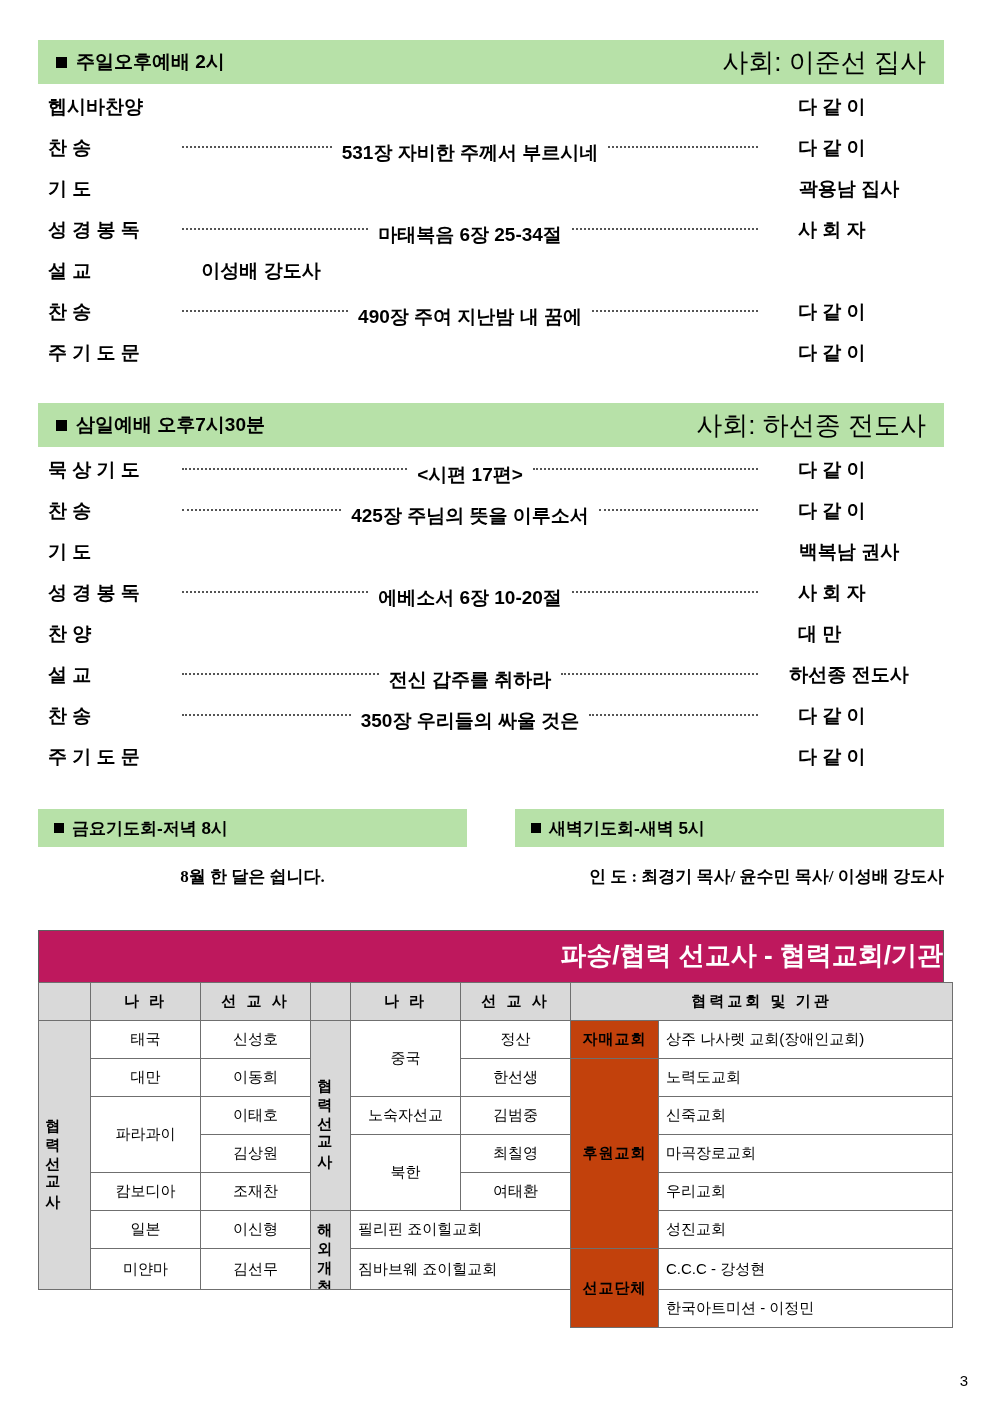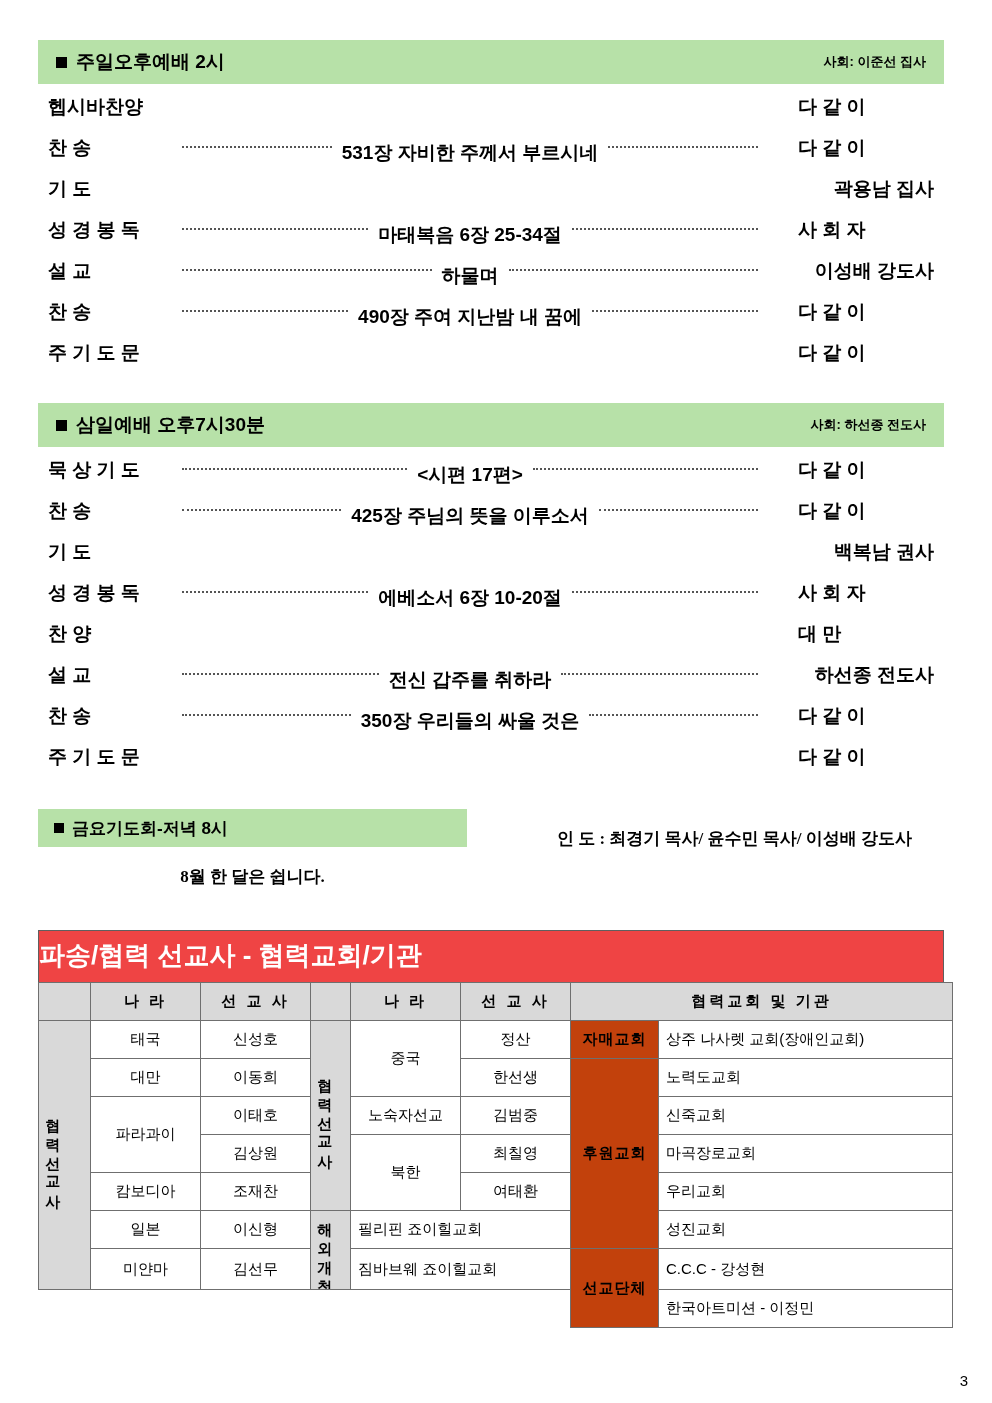--- a/index.html
+++ b/index.html
@@ -41,22 +41,22 @@
     margin-right: 9px;
     flex: 0 0 auto;
   }
   .service-header .title {
     font-size: 19px;
     font-weight: bold;
     letter-spacing: 0px;
   }
   .service-header .leader {
     margin-left: auto;
-    font-size: 13px;
-    font-weight: bold;
+    font-size: 26px;
+    font-weight: normal;
   }
 
   .order-list { padding: 10px 10px 4px 10px; }
 
   .order-row {
     display: flex;
     align-items: baseline;
     height: 41px;
     font-size: 19px;
     font-weight: bold;
@@ -86,21 +86,21 @@
     top: -6px;
     min-width: 10px;
   }
   .order-row .mid-text {
     padding: 0 10px;
     white-space: nowrap;
   }
   .order-row .right {
     width: 170px;
     flex: 0 0 auto;
-    text-align: right;
+    text-align: center;
     white-space: nowrap;
   }
   .order-row .right.spread {
     display: flex;
     justify-content: space-between;
     padding-left: 34px;
     box-sizing: border-box;
   }
 
   
@@ -127,28 +127,28 @@
     background: #000;
     margin-right: 8px;
   }
   .duo .body {
     font-size: 17px;
     font-weight: bold;
     padding: 18px 0 0 0;
     text-align: center;
     font-family: Liberation Serif, serif;
   }
-  .duo .body.left-ind { text-align: center; padding-left: 10px; }
+  .duo .body.left-ind { text-align: right; padding-left: 10px; }
 
   
   .miss-wrap { margin-top: 42px; }
   .miss-title {
-    background: #ef4444;
+    background: #be185d;
     color: #ffffff;
-    text-align: left;
+    text-align: right;
     font-size: 26px;
     font-weight: bold;
     padding: 7px 0 9px;
     border: 1px solid #5f5f5f;
     border-bottom: none;
   }
   table.miss {
     border-collapse: collapse;
     width: 100%;
     font-size: 15px;
@@ -238,25 +238,20 @@
         <span class="mid">
             <span class="dots"></span>
             <span class="mid-text">마태복음 6장 25-34절</span>
             <span class="dots"></span>
           </span>
         <span class="right spread">사 회 자</span>
       </div>
 
       <div class="order-row">
         <span class="label">설 교</span>
-        <span class="mid">
-            <span class="dots"></span>
-            <span class="mid-text">하물며</span>
-            <span class="dots"></span>
-          </span>
         <span class="right">이성배 강도사</span>
       </div>
 
       <div class="order-row">
         <span class="label">찬 송</span>
         <span class="mid">
             <span class="dots"></span>
             <span class="mid-text">490장 주여 지난밤 내 꿈에</span>
             <span class="dots"></span>
           </span>
@@ -361,20 +356,24 @@
 
   <div class="duo">
     <div class="col">
       <div class="hdr">
         <span class="sq"></span>
         <span>금요기도회-저녁 8시</span>
       </div>
       <div class="body">8월 한 달은 쉽니다.</div>
     </div>
     <div class="col">
+      <div class="hdr">
+        <span class="sq"></span>
+        <span>새벽기도회-새벽 5시</span>
+      </div>
       <div class="body left-ind">인 도 :  최경기 목사/ 윤수민 목사/ 이성배 강도사</div>
     </div>
   </div>
 
   <div class="miss-wrap">
     <div class="miss-title">파송/협력 선교사 - 협력교회/기관</div>
     <table class="miss">
       <colgroup>
         <col style="width:52px">
           <col style="width:110px">

